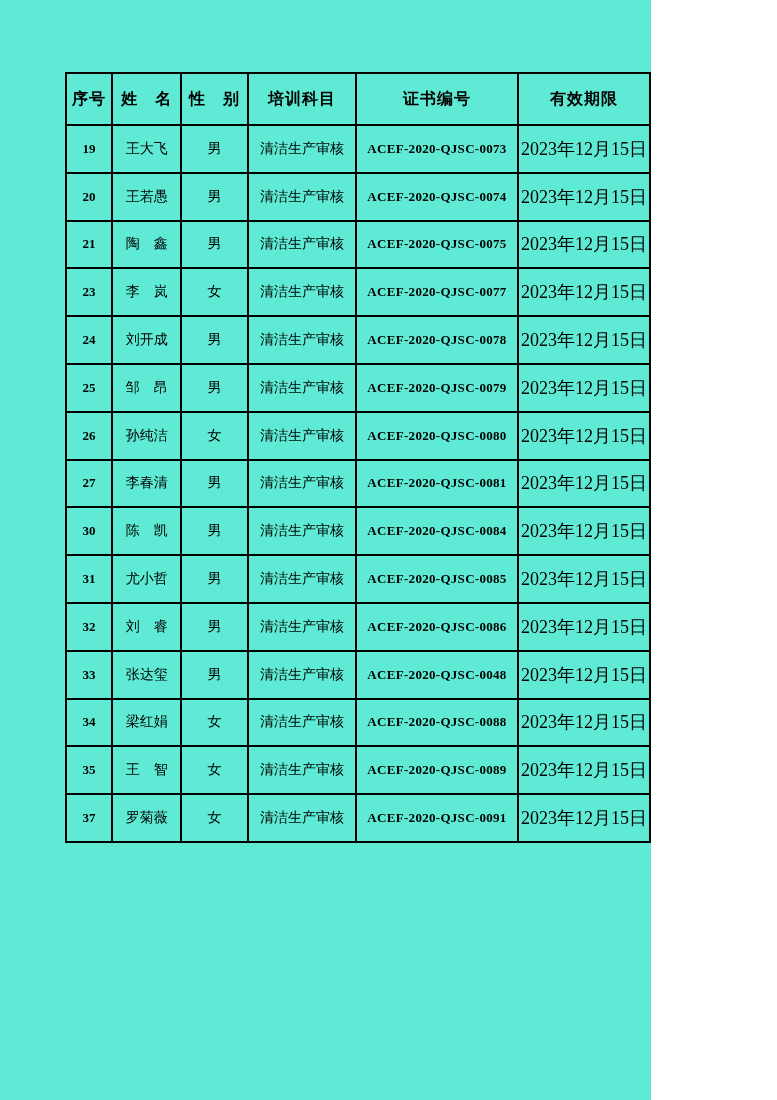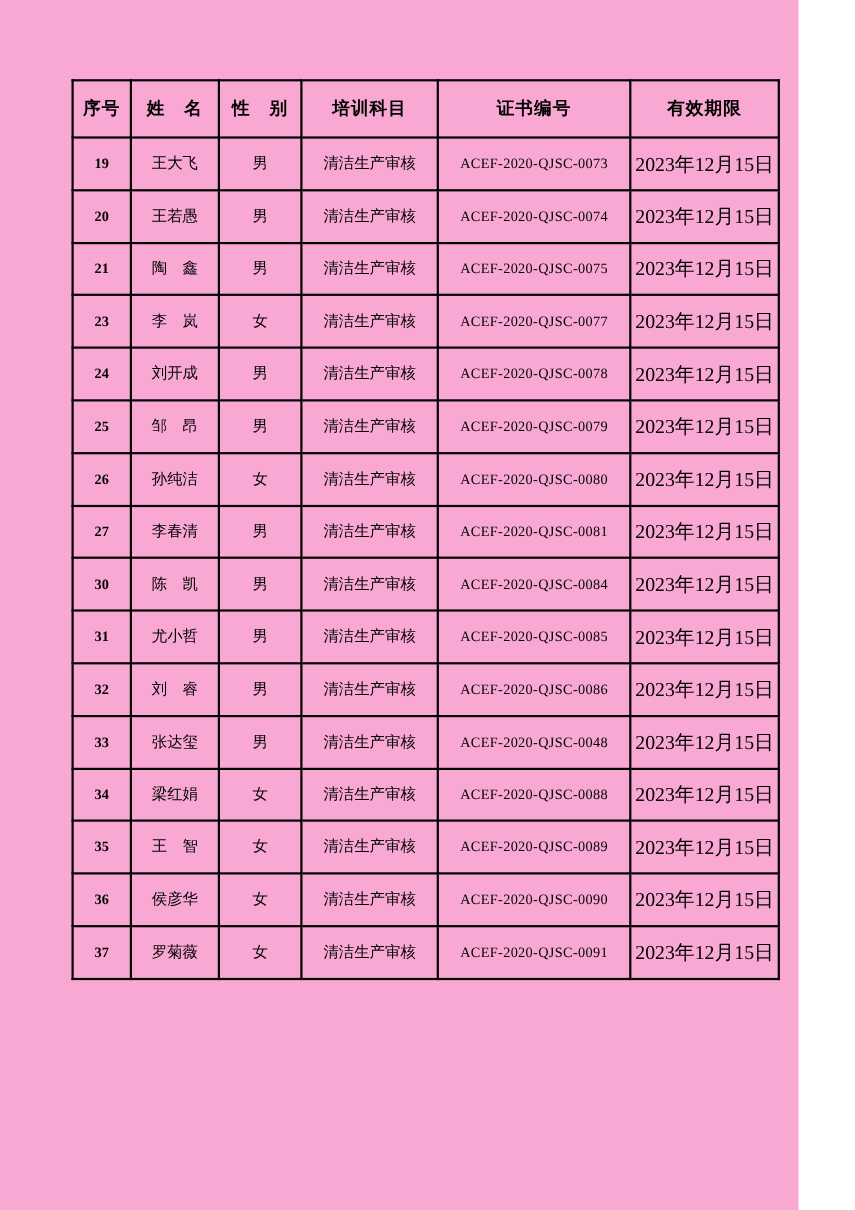--- a/index.html
+++ b/index.html
@@ -2,23 +2,23 @@
 <html><head>
 <meta charset="utf-8">
 <style>
   html, body {
     margin: 0;
     padding: 0;
     background: #ffffff;
   }
   .page {
     position: relative;
-    width: 726px;
+    width: 651px;
     height: 1100px;
-    background: #f9a8d4;
+    background: #5eead4;
     overflow: hidden;
     font-family: "Liberation Serif", "DejaVu Serif", serif;
     color: #000000;
   }
   table.cert-table {
     position: absolute;
     left: 65px;
     top: 72px;
     border-collapse: collapse;
     table-layout: fixed;
@@ -37,21 +37,21 @@
     font-size: 16px;
     font-weight: bold;
     letter-spacing: 1px;
   }
   .cert-table td {
     height: 45.8px;
     font-size: 14px;
     font-weight: normal;
   }
   .cert-table td.col-no   { font-size: 13px; font-weight: bold; }
-  .cert-table td.col-cert { font-size: 13px; letter-spacing: 0.3px; }
+  .cert-table td.col-cert { font-size: 13px; letter-spacing: 0.3px; font-weight: bold; }
   .cert-table td.col-valid{ font-size: 18px; }
 </style>
 </head>
 <body>
 
 <div class="page">
   <table class="cert-table">
     <colgroup>
       <col style="width:53px">
       <col style="width:80px">
@@ -177,28 +177,20 @@
         </tr>
         <tr>
           <td class="col-no">35</td>
           <td class="col-name">王　智</td>
           <td class="col-gender">女</td>
           <td class="col-subject">清洁生产审核</td>
           <td class="col-cert">ACEF-2020-QJSC-0089</td>
           <td class="col-valid">2023年12月15日</td>
         </tr>
         <tr>
-          <td class="col-no">36</td>
-          <td class="col-name">侯彦华</td>
-          <td class="col-gender">女</td>
-          <td class="col-subject">清洁生产审核</td>
-          <td class="col-cert">ACEF-2020-QJSC-0090</td>
-          <td class="col-valid">2023年12月15日</td>
-        </tr>
-        <tr>
           <td class="col-no">37</td>
           <td class="col-name">罗菊薇</td>
           <td class="col-gender">女</td>
           <td class="col-subject">清洁生产审核</td>
           <td class="col-cert">ACEF-2020-QJSC-0091</td>
           <td class="col-valid">2023年12月15日</td>
         </tr>
       </tbody>
   </table>
 </div>

